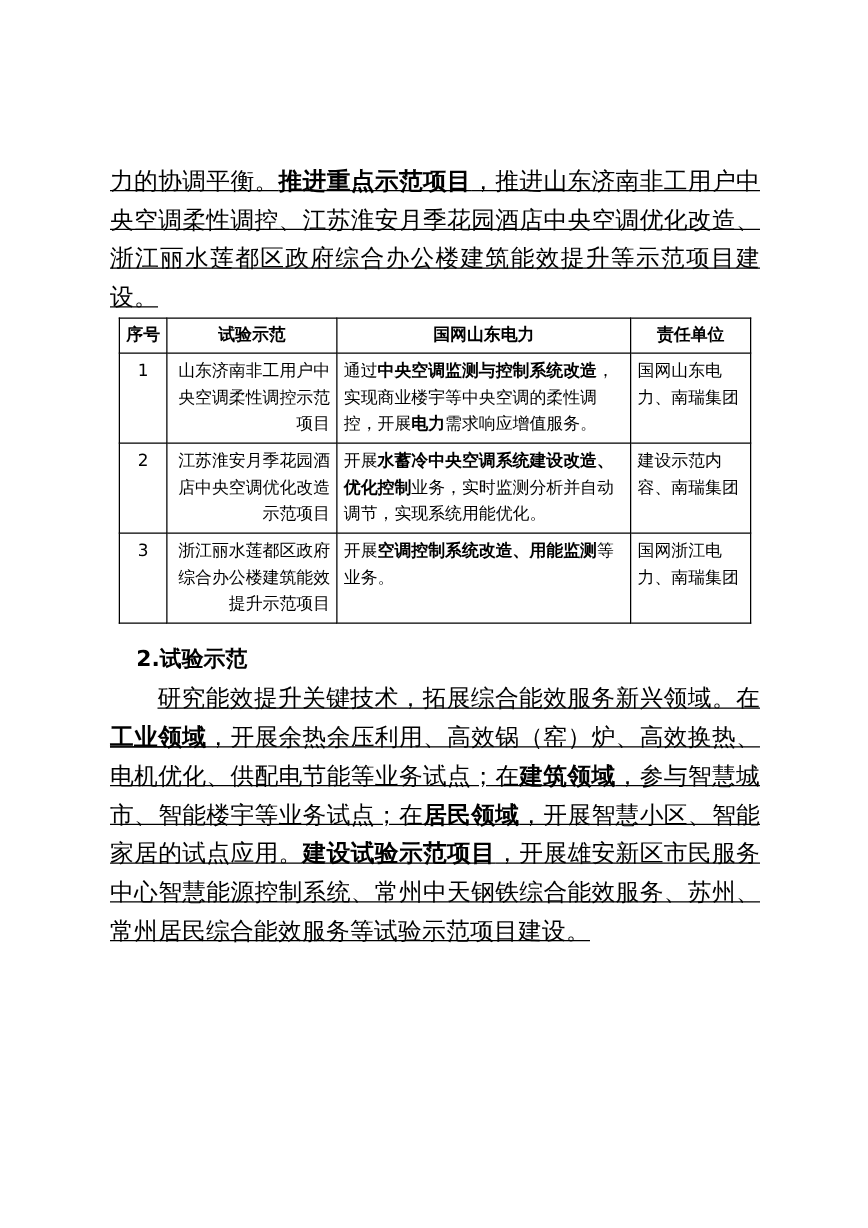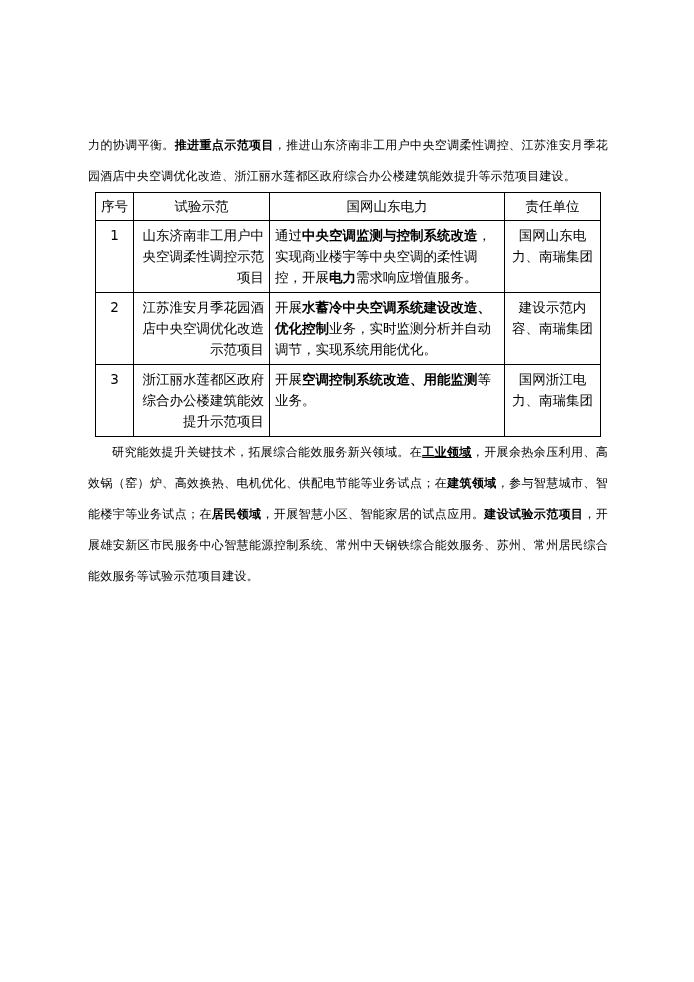--- a/index.html
+++ b/index.html
@@ -22,25 +22,26 @@
     padding: 0;
   }
   .body-area {
     position: absolute;
     left: 88px;
     top: 130px;
     width: 520px;
   }
   p.para {
     margin: 0;
-    font-size: 12px;
+    font-size: 19px;
     line-height: 31px;
     letter-spacing: 0.2px;
     text-align: justify;
     text-justify: inter-ideograph;
+    text-decoration: underline;
   }
   .b { font-weight: bold; }
   .indent { text-indent: 2em; }
 
   
   .table-caption {
     margin: 8px 0 3px 0;
     text-align: center;
     font-size: 15.5px;
     font-weight: bold;
@@ -57,33 +58,33 @@
   table.demo-table th,
   table.demo-table td {
     border: 1px solid #000000;
     font-size: 13.5px;
     line-height: 21px;
     padding: 4px 5px;
     vertical-align: top;
   }
   table.demo-table th {
     text-align: center;
-    font-weight: normal;
+    font-weight: bold;
     vertical-align: middle;
     padding: 3px 4px;
     font-size: 13.5px;
   }
   td.col-no {
     text-align: center;
     vertical-align: middle;
     font-size: 13.5px;
   }
   td.col-name { text-align: right; }
   td.col-content { text-align: left; }
-  td.col-unit { text-align: center; }
+  td.col-unit { text-align: left; }
 
   .c1 { width: 38px; }
   .c2 { width: 136px; }
   .c3 { width: 235px; }
   .c4 { width: 96px; }
 
   
   .section-heading {
     margin: 14px 0 0 0;
     font-size: 17.5px;
@@ -132,17 +133,18 @@
         </tr>
         <tr>
           <td class="col-no">3</td>
           <td class="col-name">浙江丽水莲都区政府综合办公楼建筑能效提升示范项目</td>
           <td class="col-content"><span>开展</span><span class="b">空调控制系统改造、用能监测</span><span>等业务。</span></td>
           <td class="col-unit">国网浙江电力、南瑞集团</td>
         </tr>
       </tbody>
     </table>
 
+    <div class="section-heading">2.试验示范</div>
 
     <p class="para indent para-block"><span>研究能效提升关键技术，拓展综合能效服务新兴领域。在</span><span class="b" style="text-decoration:underline">工业领域</span><span>，开展余热余压利用、高效锅（窑）炉、高效换热、电机优化、供配电节能等业务试点；在</span><span class="b">建筑领域</span><span>，参与智慧城市、智能楼宇等业务试点；在</span><span class="b">居民领域</span><span>，开展智慧小区、智能家居的试点应用。</span><span class="b">建设试验示范项目</span><span>，开展雄安新区市民服务中心智慧能源控制系统、常州中天钢铁综合能效服务、苏州、常州居民综合能效服务等试验示范项目建设。</span></p>
 
   </div>
 </div>
 
 </body></html>

